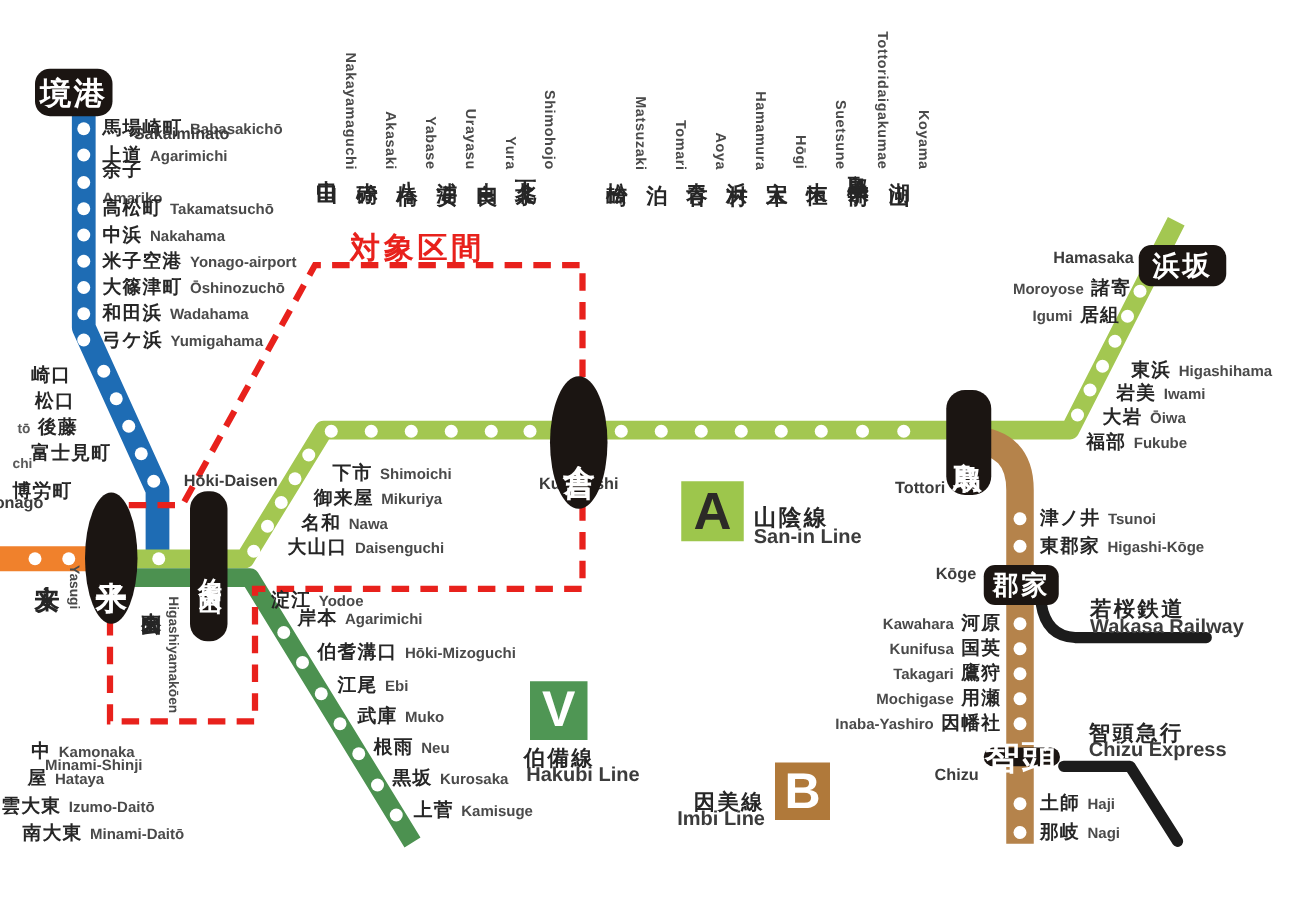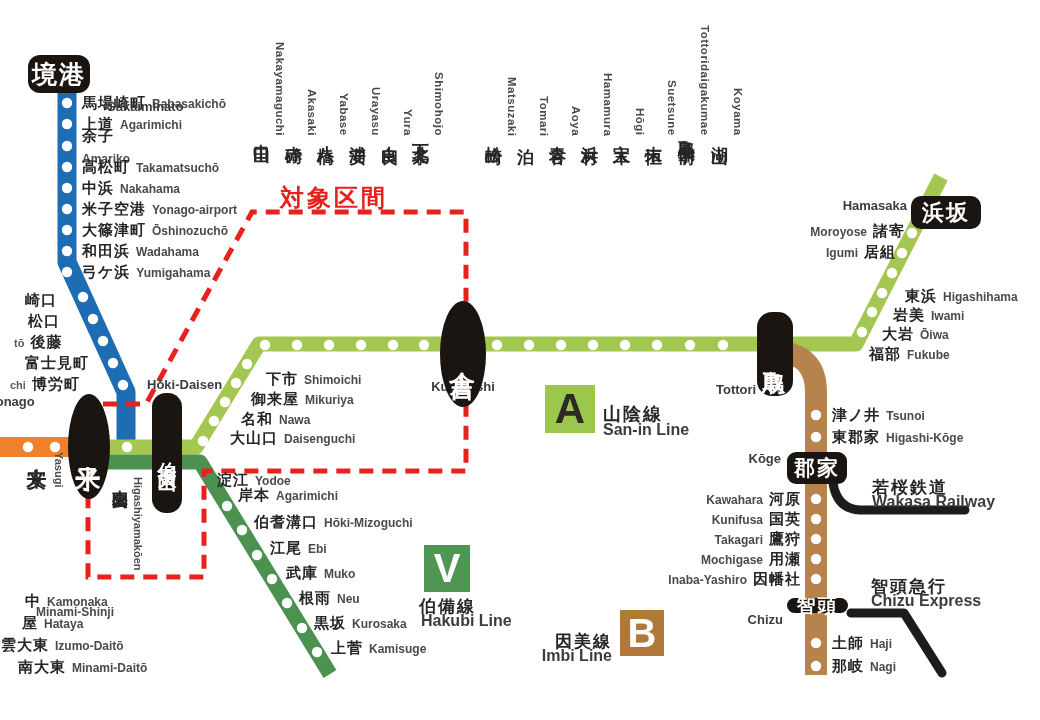--- a/index.html
+++ b/index.html
@@ -150,21 +150,21 @@
       <div class="st row" style="left: 28px; top: 321px; transform: translateY(-50%);">
         <span class="jp">松口</span>
       </div>
       <div class="st row" style="left: 14px; top: 342px; transform: translateY(-50%);">
         <span class="pre">tō</span>
         <span class="jp">後藤</span>
       </div>
       <div class="st row" style="left: 25px; top: 363px; transform: translateY(-50%);">
         <span class="jp">富士見町</span>
       </div>
-      <div class="st row" style="left: 10px; top: 384px; transform: translateY(-50%);">
+      <div class="st row" style="left: 10px; top: 384px; transform: translateY(-50%); flex-direction: column;">
         <span class="pre">chi</span>
         <span class="jp">博労町</span>
       </div>
       <div class="st vertical" style="left: 250px; bottom: 388px;">
         <span class="jp">中山口</span>
         <span class="en">Nakayamaguchi</span>
       </div>
       <div class="st vertical" style="left: 282px; bottom: 388px;">
         <span class="jp">赤碕</span>
         <span class="en">Akasaki</span>
@@ -365,21 +365,21 @@
   <div class="subl" style="right:259px;top:451px;">Kōge</div>
   <div class="subl" style="right:257px;top:612px;">Chizu</div>
 
   <div class="badge" style="left: 28px; top: 55px; width: 62px; height: 38px; border-radius: 12px; font-size: 25px; background: rgb(27, 21, 18);">境港</div>
   <div class="badge" style="left: 911px; top: 196px; width: 70px; height: 33px; border-radius: 10px; font-size: 22px; background: rgb(27, 21, 18);">浜坂</div>
   <div class="badge vert" style="left: 68px; top: 394px; width: 42px; height: 105px; border-radius: 50%; font-size: 25px; background: rgb(27, 21, 18);">米子</div>
   <div class="badge vert" style="left: 440px; top: 301px; width: 46px; height: 106px; border-radius: 50%; font-size: 25px; background: rgb(27, 21, 18);">倉吉</div>
   <div class="badge vert" style="left: 757px; top: 312px; width: 36px; height: 84px; border-radius: 15px; font-size: 23px; background: rgb(27, 21, 18);">鳥取</div>
   <div class="badge vert" style="left: 152px; top: 393px; width: 30px; height: 120px; border-radius: 14px; font-size: 19px; letter-spacing: 3px; background: rgb(27, 21, 18);">伯耆大山</div>
   <div class="badge" style="left: 787px; top: 452px; width: 60px; height: 32px; border-radius: 9px; font-size: 21px; background: rgb(27, 21, 18);">郡家</div>
-  <div class="badge" style="left: 787px; top: 598px; width: 61px; height: 15px; border-radius: 9px; font-size: 19px; background: rgb(27, 21, 18);">智頭</div>
+  <div class="badge" style="left: 787px; top: 598px; width: 61px; height: 15px; border-radius: 9px; font-size: 28px; background: rgb(27, 21, 18);">智頭</div>
 
   <div class="lbjp" style="left:872px;top:476px;">若桜鉄道</div>
   <div class="lben" style="left:872px;top:493px;">Wakasa Railway</div>
   <div class="lbjp" style="left:871px;top:575px;">智頭急行</div>
   <div class="lben" style="left:871px;top:592px;">Chizu Express</div>
 
   <div class="lbsq" style="left: 545px; top: 385px; width: 50px; height: 48px; font-size: 42px; background: rgb(157, 198, 76); color: rgb(44, 42, 39);">A</div>
   <div class="lbjp" style="left:603px;top:402px;font-size:18px;">山陰線</div>
   <div class="lben" style="left:603px;top:421px;">San-in Line</div>
 

